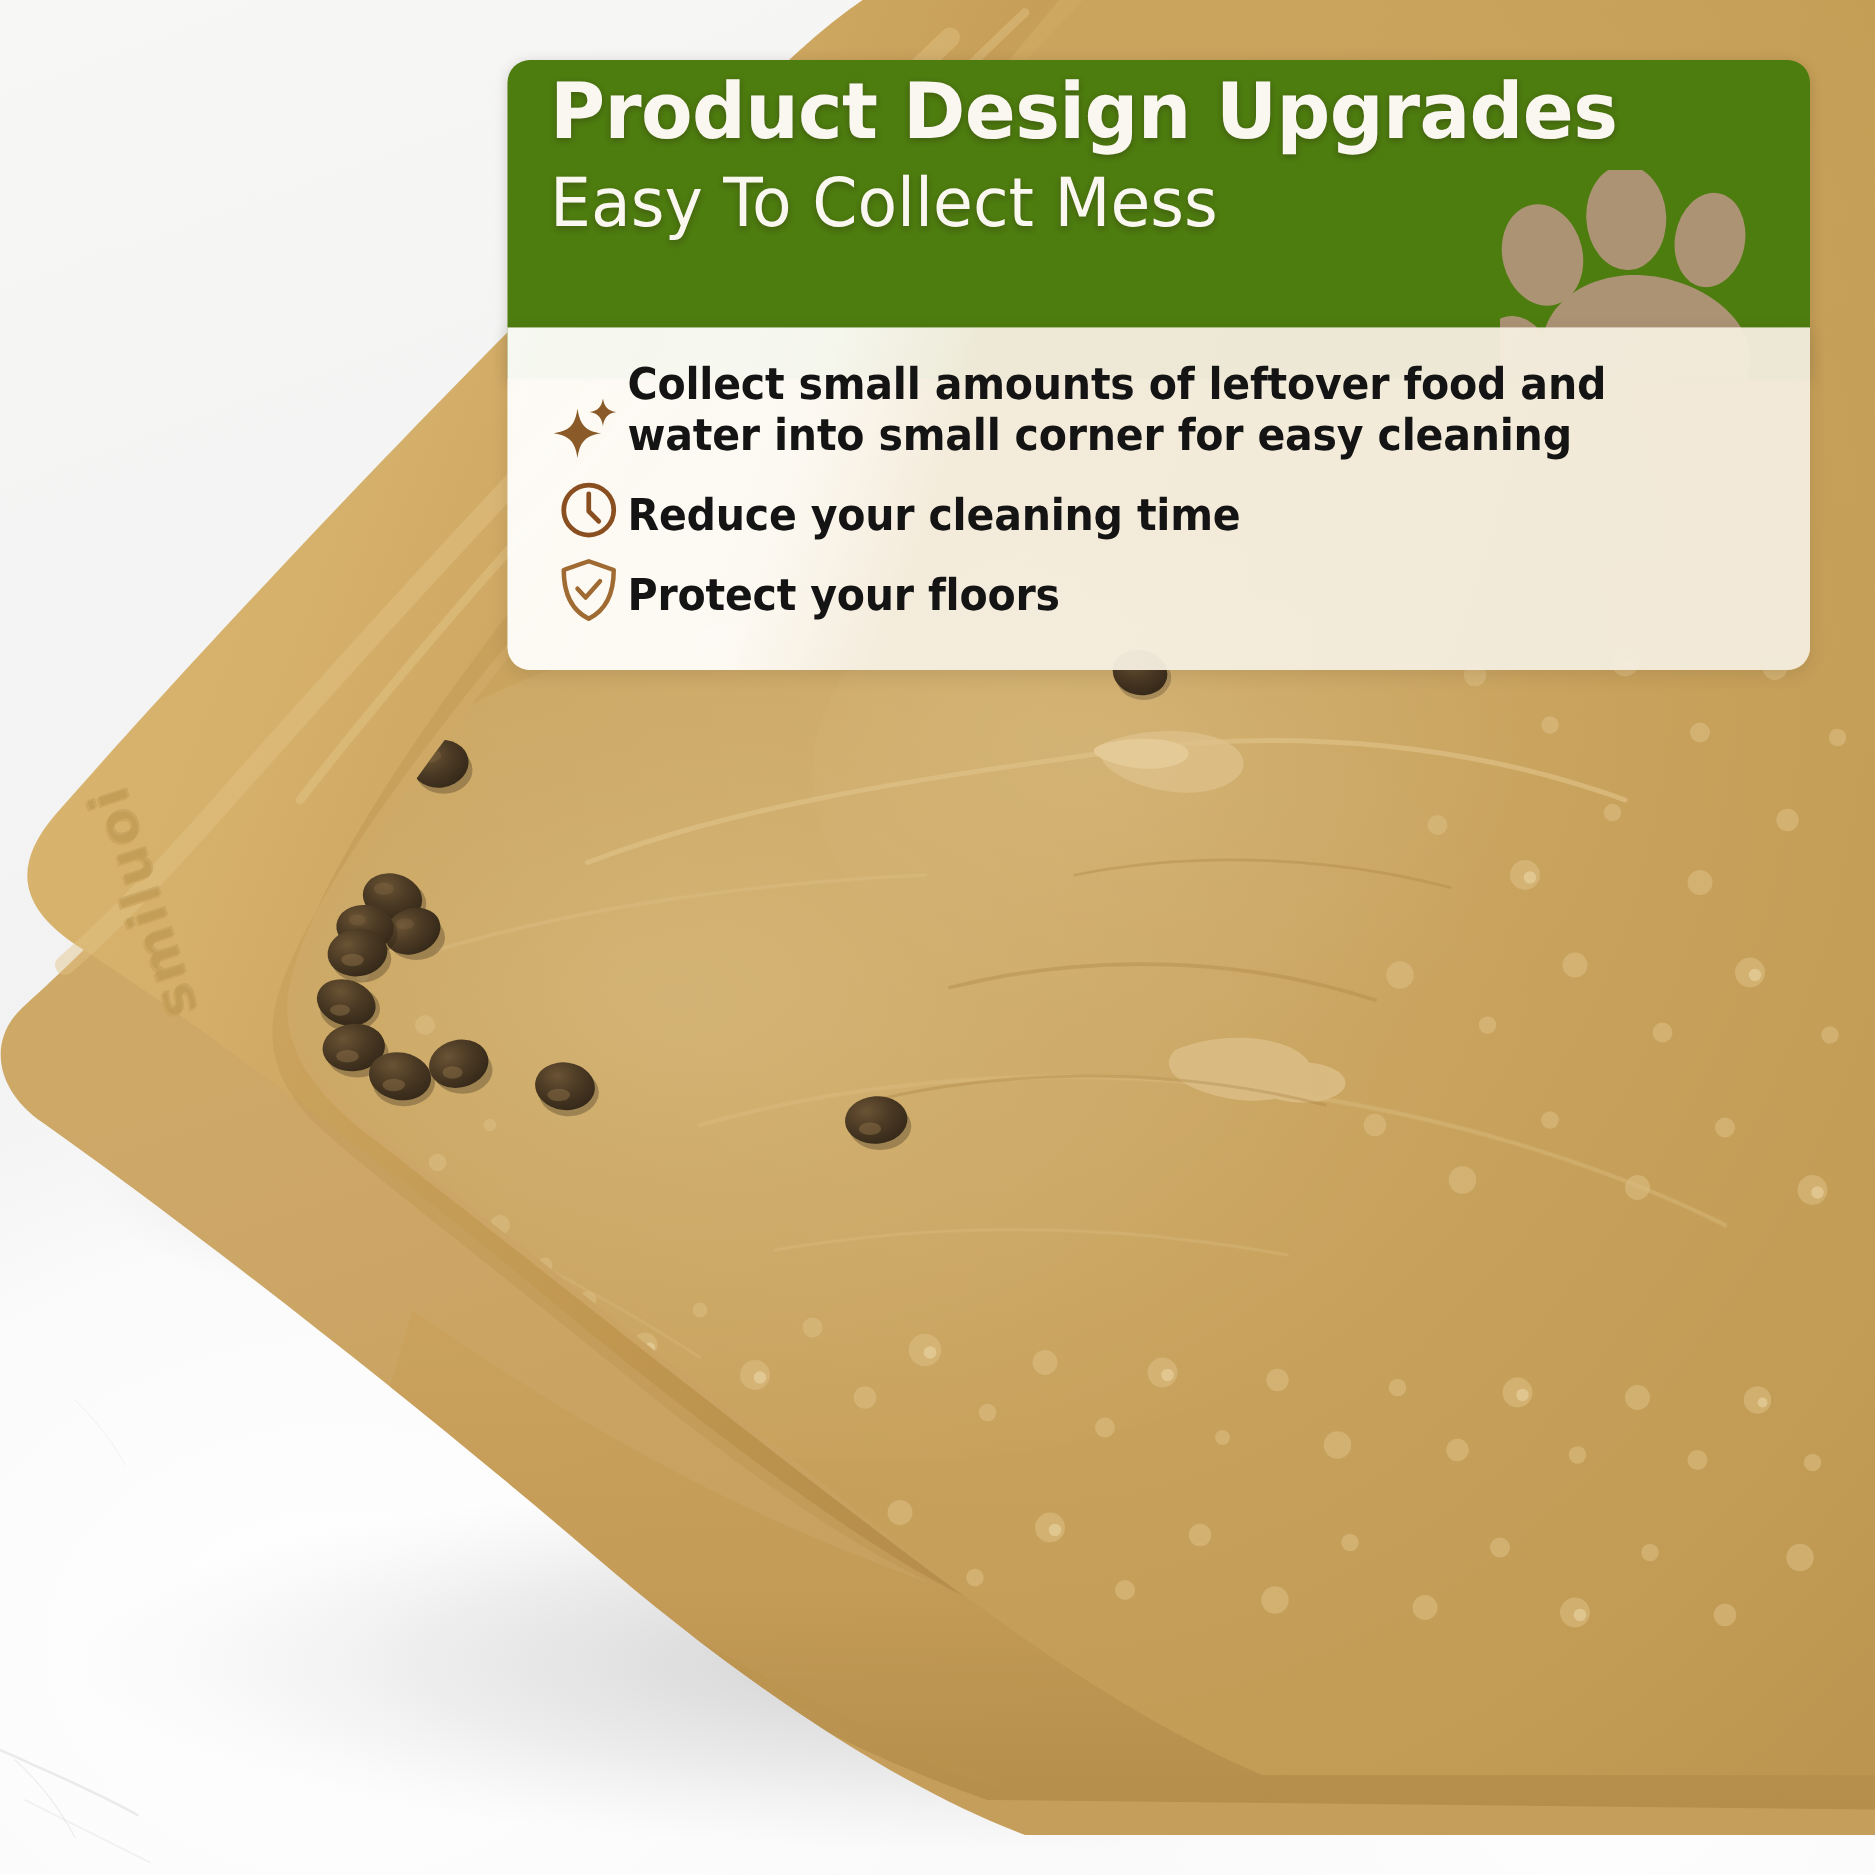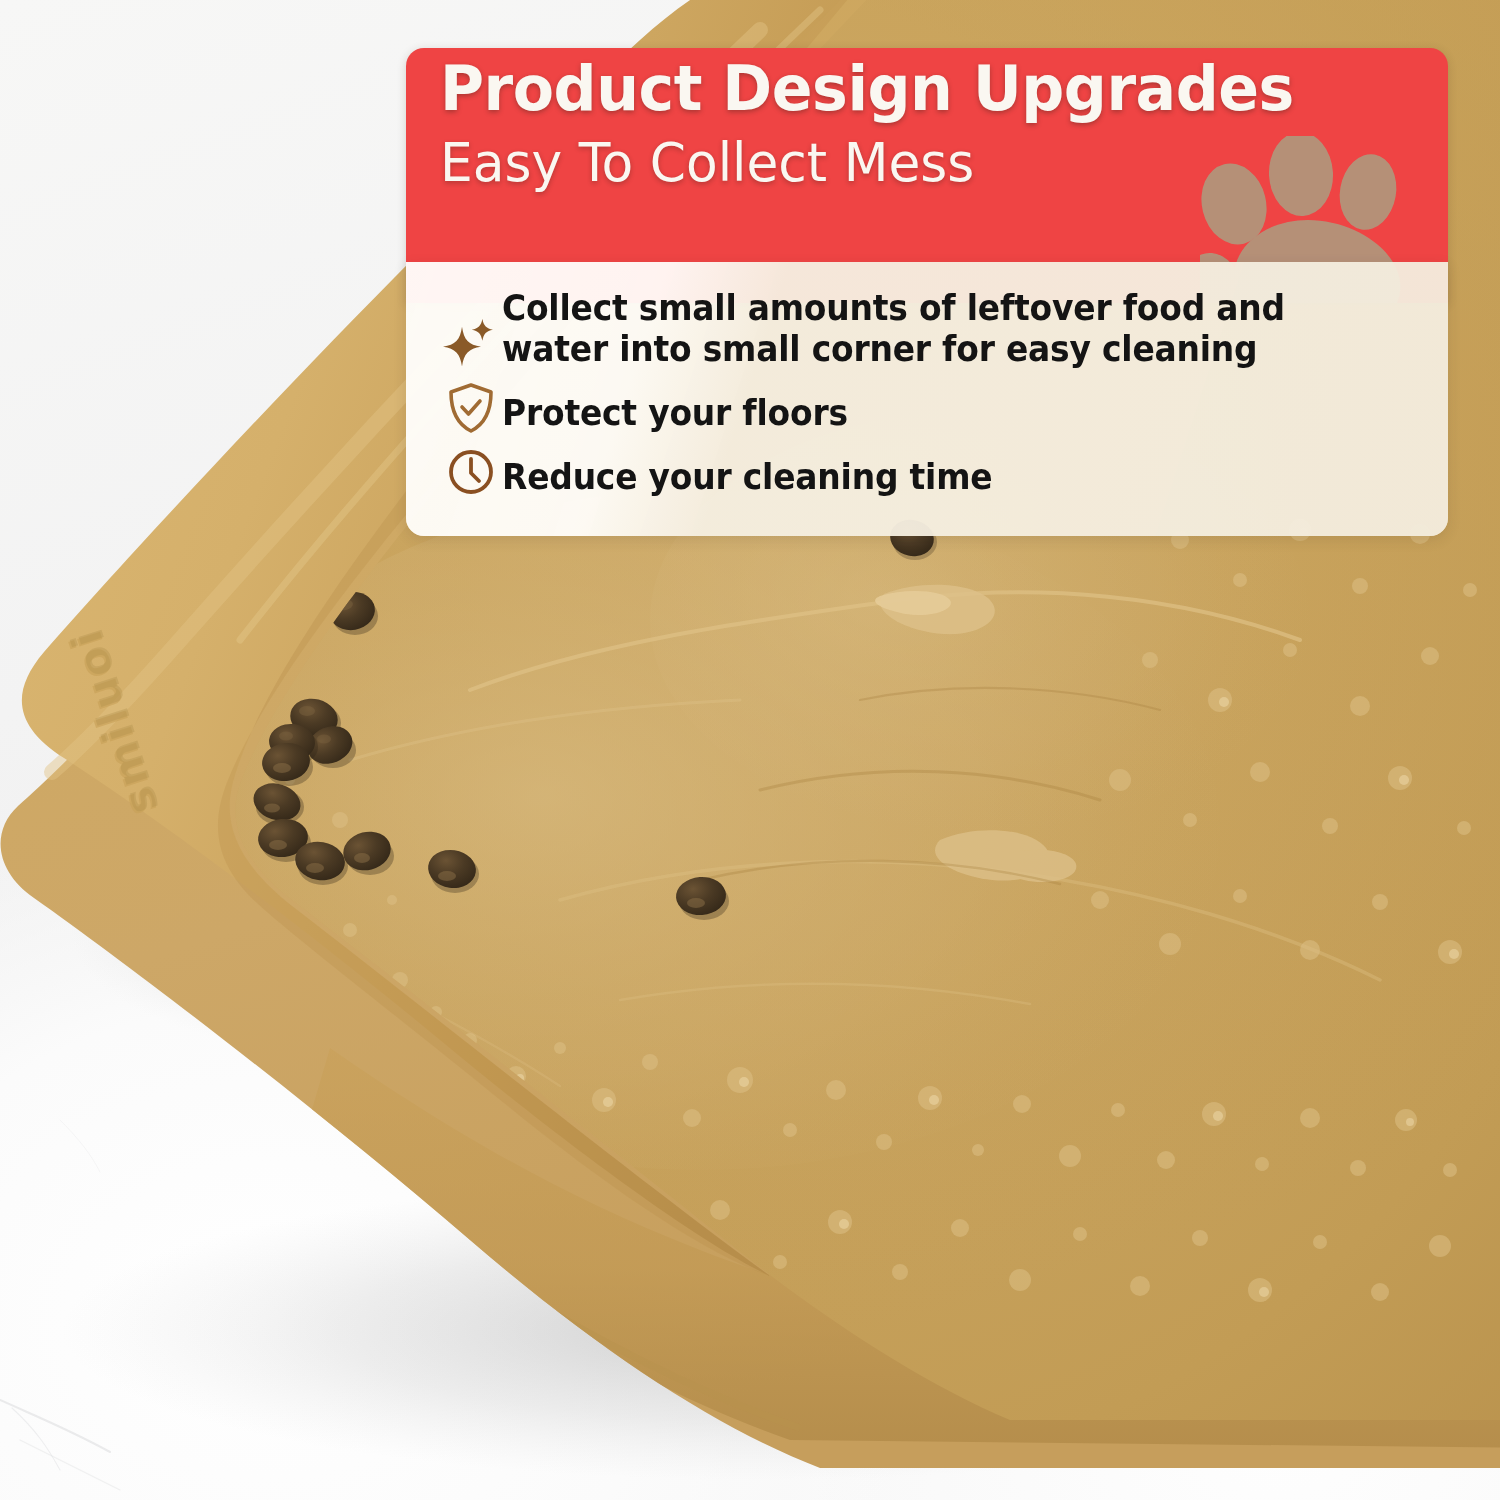--- a/index.html
+++ b/index.html
@@ -19,21 +19,21 @@
       linear-gradient(160deg,#f7f7f6 0%,#f3f3f3 35%,#efefef 62%,#f6f6f5 100%);
   }
   .vein{position:absolute;pointer-events:none;opacity:.55;}
 
   
   .mat-wrap{position:absolute;inset:0;}
 
   
   .banner{
     position:absolute;left:406px;top:48px;width:1042px;height:255px;
-    background:#ef4444;
+    background:#4d7c0f;
     border-radius:18px 18px 0 0;
     overflow:hidden;
     box-shadow:0 2px 10px rgba(60,45,30,.18);
   }
   .paw{position:absolute;right:18px;top:88px;width:230px;height:180px;opacity:.95;}
   .banner-text{position:relative;z-index:3;padding:6px 0 0 34px;}
   .title{
     font-family:"DejaVu Sans", sans-serif;
     font-weight:bold;
     font-size:62px;
@@ -450,36 +450,36 @@
             <g fill="#8a5a28">
               <path d="M20,6 C22,20 27,25 40,27 C27,29 22,34 20,48 C18,34 13,29 0,27 C13,25 18,20 20,6 Z" transform="translate(0,2) scale(0.95)"></path>
               <path d="M41,0 C42.4,8 45.6,11 53,12.4 C45.6,13.8 42.4,17 41,25 C39.6,17 36.4,13.8 29,12.4 C36.4,11 39.6,8 41,0 Z" transform="translate(-2,-2) scale(0.88) translate(6,2)"></path>
             </g>
           </svg>
         </span>
         <span class="btext">Collect small amounts of leftover food and
 water into small corner for easy cleaning</span>
       </div>
 
+      <div class="bullet b3">
+        <span class="bicon">
+          <svg width="48" height="48" viewBox="0 0 48 48">
+            <circle cx="24" cy="24" r="20" fill="none" stroke="#8a4f21" stroke-width="3.8"></circle>
+            <path d="M24,11 L24,25 L32,33" fill="none" stroke="#8a4f21" stroke-width="3.8" stroke-linecap="round" stroke-linejoin="round"></path>
+          </svg>
+        </span>
+        <span class="btext">Reduce your cleaning time</span>
+      </div>
+
       <div class="bullet b2">
         <span class="bicon">
           <svg width="48" height="52" viewBox="0 0 48 52">
             <path d="M24,3 L44,10 C44,28 38,42 24,49 C10,42 4,28 4,10 Z" fill="none" stroke="#a06b33" stroke-width="3.6" stroke-linejoin="round"></path>
             <path d="M15,25 L21.5,32 L33,19" fill="none" stroke="#a06b33" stroke-width="3.6" stroke-linecap="round" stroke-linejoin="round"></path>
           </svg>
         </span>
         <span class="btext">Protect your floors</span>
       </div>
 
-      <div class="bullet b3">
-        <span class="bicon">
-          <svg width="48" height="48" viewBox="0 0 48 48">
-            <circle cx="24" cy="24" r="20" fill="none" stroke="#8a4f21" stroke-width="3.8"></circle>
-            <path d="M24,11 L24,25 L32,33" fill="none" stroke="#8a4f21" stroke-width="3.8" stroke-linecap="round" stroke-linejoin="round"></path>
-          </svg>
-        </span>
-        <span class="btext">Reduce your cleaning time</span>
-      </div>
-
     </div>
   </div>
 
 </div>
 
 </body></html>

